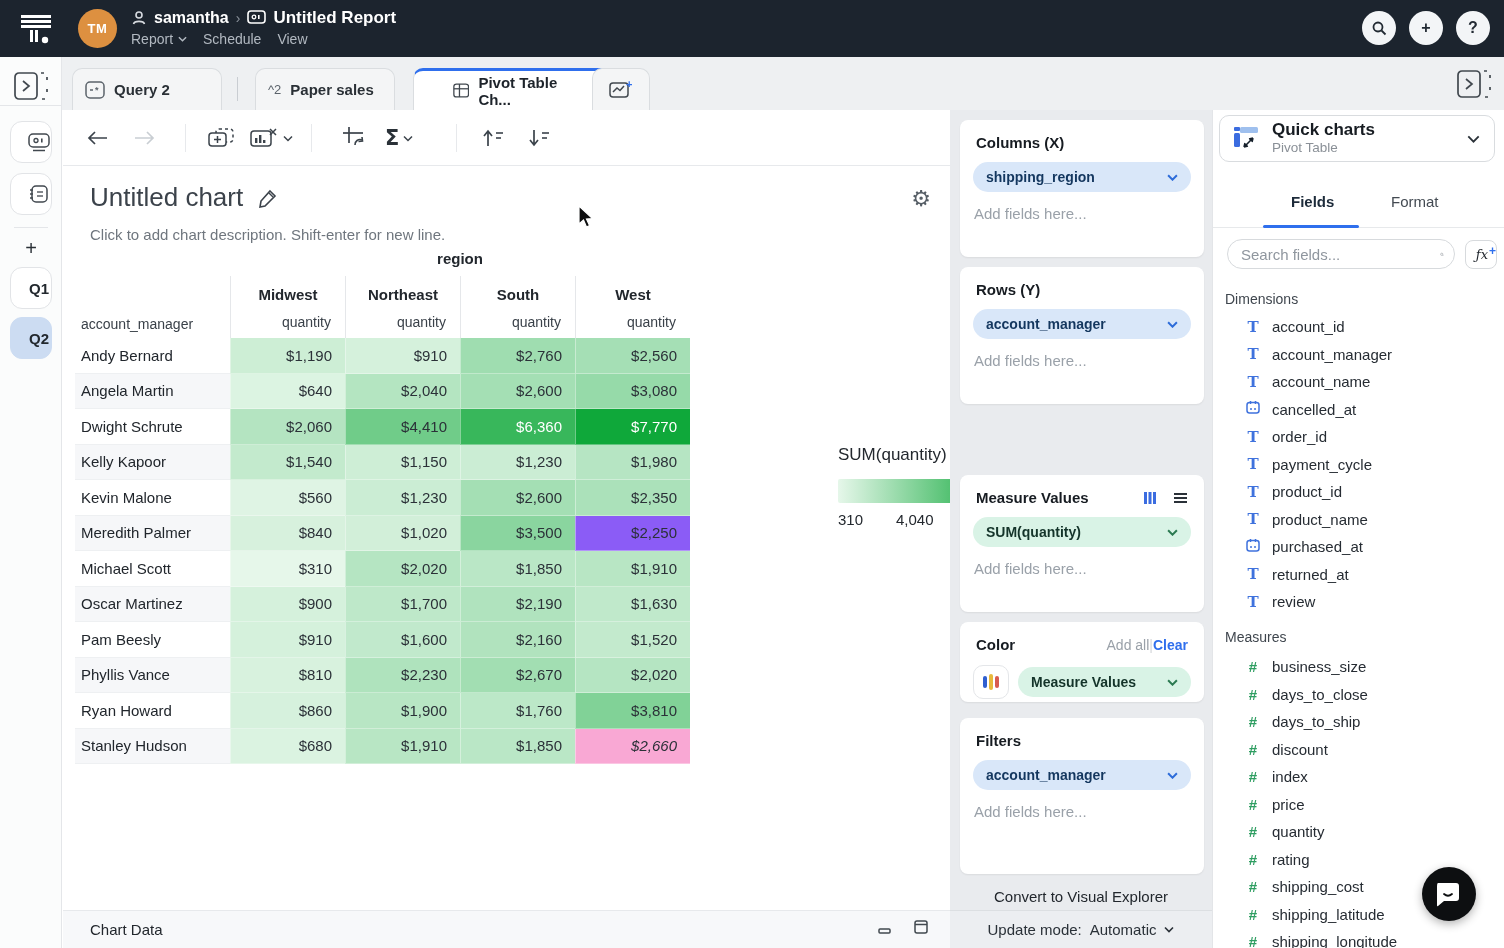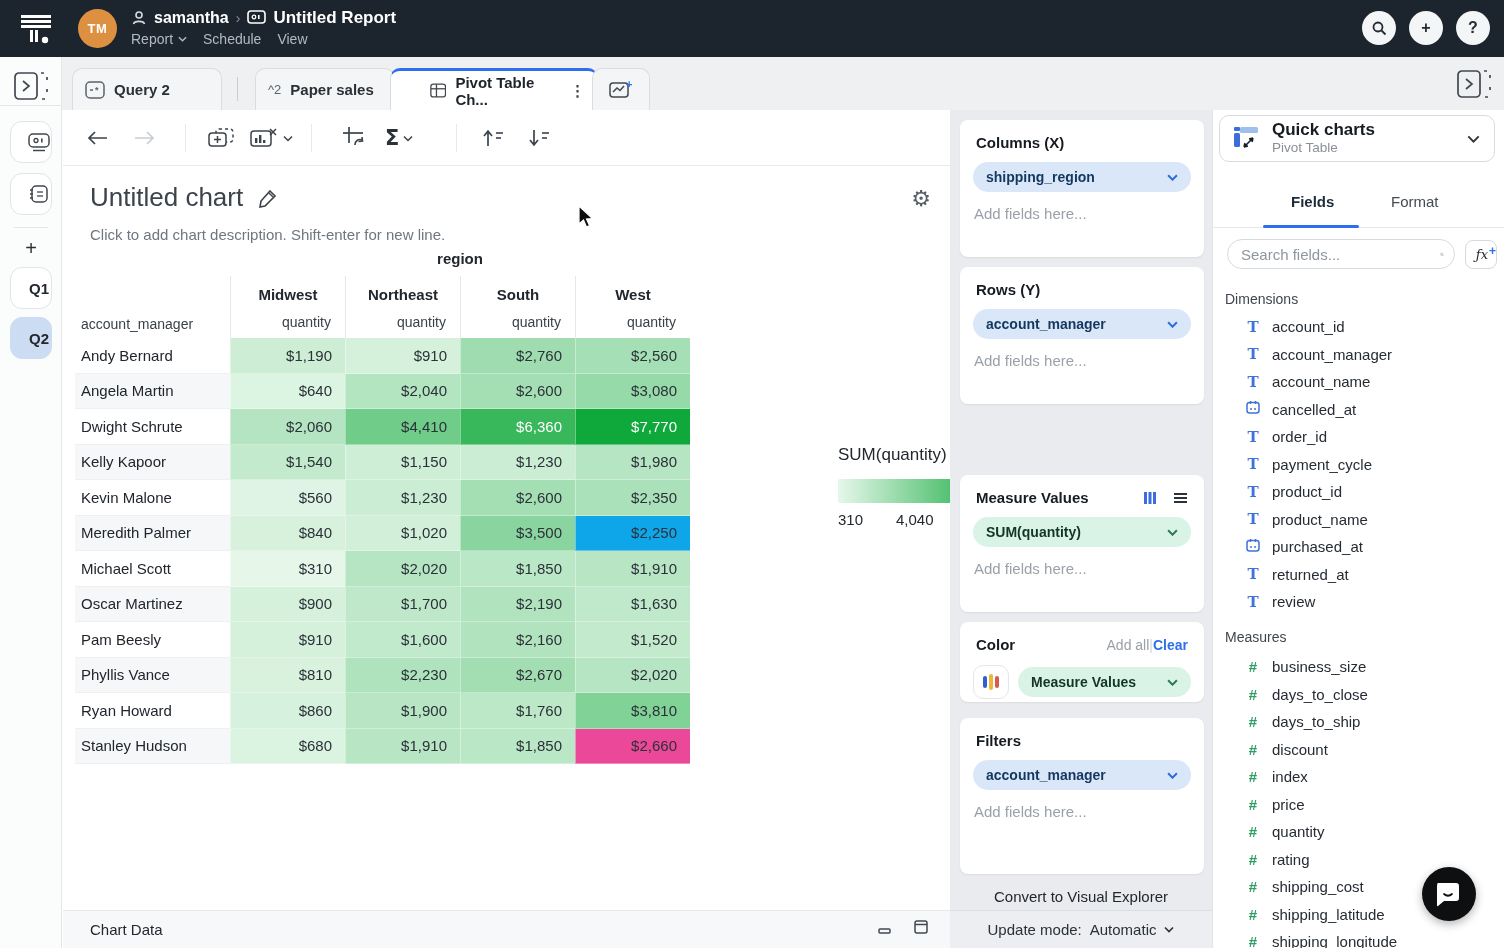--- a/index.html
+++ b/index.html
@@ -187,21 +187,21 @@
         <line x1="5" y1="9" x2="8" y2="9" stroke="#5b636b" stroke-width="1.5"></line>
         <text x="10" y="12" font-size="9" fill="#5b636b">*</text>
       </svg>
     <span>Query 2</span>
   </div>
   <div class="tab-divider"></div>
   <div class="tab inactive" style="left:255px; width:140px;">
     <span style="color:#5b636b; font-size:13px; font-weight:normal;">^2</span>
     <span>Paper sales</span>
   </div>
-  <div class="tab active" style="left:390px; width:208px;padding-left:39px;">
+  <div class="tab active" style="left:413px; width:208px;padding-left:39px;">
     <svg width="19" height="17" viewBox="0 0 19 17">
         <rect x="1" y="1" width="17" height="15" rx="3" fill="none" stroke="#41484f" stroke-width="1.5"></rect>
         <line x1="1" y1="6.5" x2="18" y2="6.5" stroke="#41484f" stroke-width="1.5"></line>
         <line x1="7.5" y1="1" x2="7.5" y2="16" stroke="#41484f" stroke-width="1.5"></line>
       </svg>
     <span>Pivot Table Ch...</span>
     <span class="kebab">⋮</span>
   </div>
   <div class="tab inactive" style="left:592px; width:58px; justify-content:center;">
     <svg width="24" height="19" viewBox="0 0 24 19">
@@ -376,21 +376,21 @@
             <div class="pt-cell" style="background: rgb(223, 244, 228);">$560</div>
             <div class="pt-cell" style="background: rgb(203, 237, 212);">$1,230</div>
             <div class="pt-cell" style="background: rgb(164, 223, 180);">$2,600</div>
             <div class="pt-cell" style="background: rgb(171, 225, 186);">$2,350</div>
           </div>
           <div class="pt-row alt">
             <div class="pt-name">Meredith Palmer</div>
             <div class="pt-cell" style="background: rgb(215, 241, 221);">$840</div>
             <div class="pt-cell" style="background: rgb(210, 239, 217);">$1,020</div>
             <div class="pt-cell" style="background: rgb(138, 213, 159);">$3,500</div>
-            <div class="pt-cell" style="background: #0ea5e9;">$2,250</div>
+            <div class="pt-cell" style="background: #8b5cf6;">$2,250</div>
           </div>
           <div class="pt-row">
             <div class="pt-name">Michael Scott</div>
             <div class="pt-cell" style="background: rgb(230, 247, 234);">$310</div>
             <div class="pt-cell" style="background: rgb(181, 229, 194);">$2,020</div>
             <div class="pt-cell" style="background: rgb(186, 231, 198);">$1,850</div>
             <div class="pt-cell" style="background: rgb(184, 230, 196);">$1,910</div>
           </div>
           <div class="pt-row alt">
             <div class="pt-name">Oscar Martinez</div>
@@ -418,21 +418,21 @@
             <div class="pt-cell" style="background: rgb(214, 241, 221);">$860</div>
             <div class="pt-cell" style="background: rgb(184, 230, 196);">$1,900</div>
             <div class="pt-cell" style="background: rgb(188, 232, 200);">$1,760</div>
             <div class="pt-cell" style="background: rgb(129, 210, 151);">$3,810</div>
           </div>
           <div class="pt-row alt">
             <div class="pt-name">Stanley Hudson</div>
             <div class="pt-cell" style="background: rgb(219, 243, 225);">$680</div>
             <div class="pt-cell" style="background: rgb(184, 230, 196);">$1,910</div>
             <div class="pt-cell" style="background: rgb(186, 231, 198);">$1,850</div>
-            <div class="pt-cell" style="background: #ec4899;">$2,660</div>
+            <div class="pt-cell" style="background: #f9a8d4; font-style: italic;">$2,660</div>
           </div>
         </div>
     </div>
   </div>
 
   <div class="legend">
     <div class="legend-title">SUM(quantity)</div>
     <div class="legend-bar" id="legend-bar" style="background: linear-gradient(to right, rgb(230, 247, 234), rgb(15, 168, 58));"></div>
     <div class="legend-ticks">
       <span>310</span>

